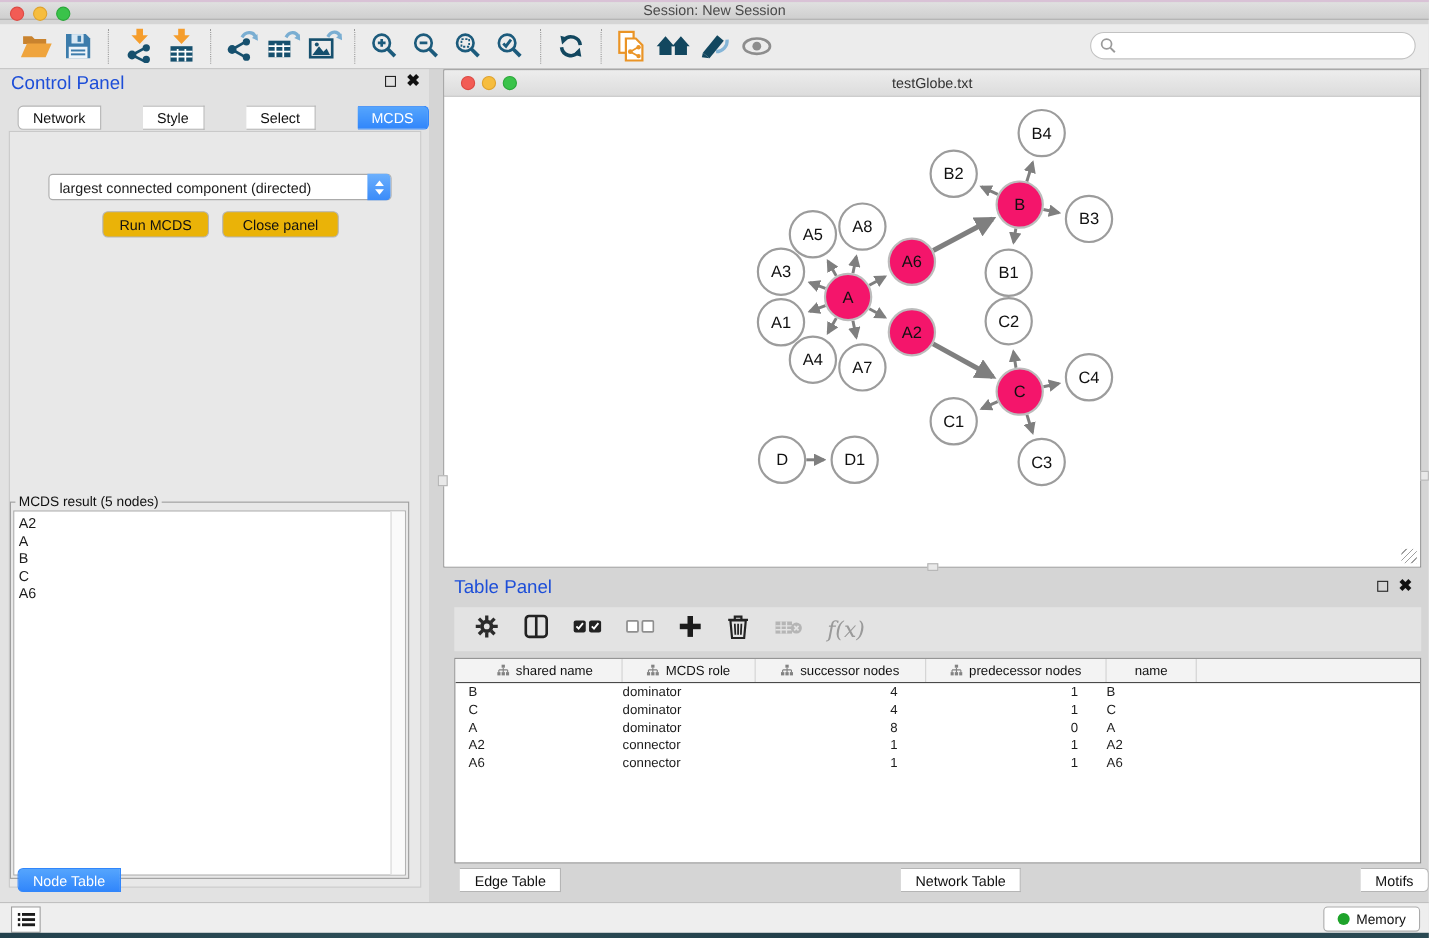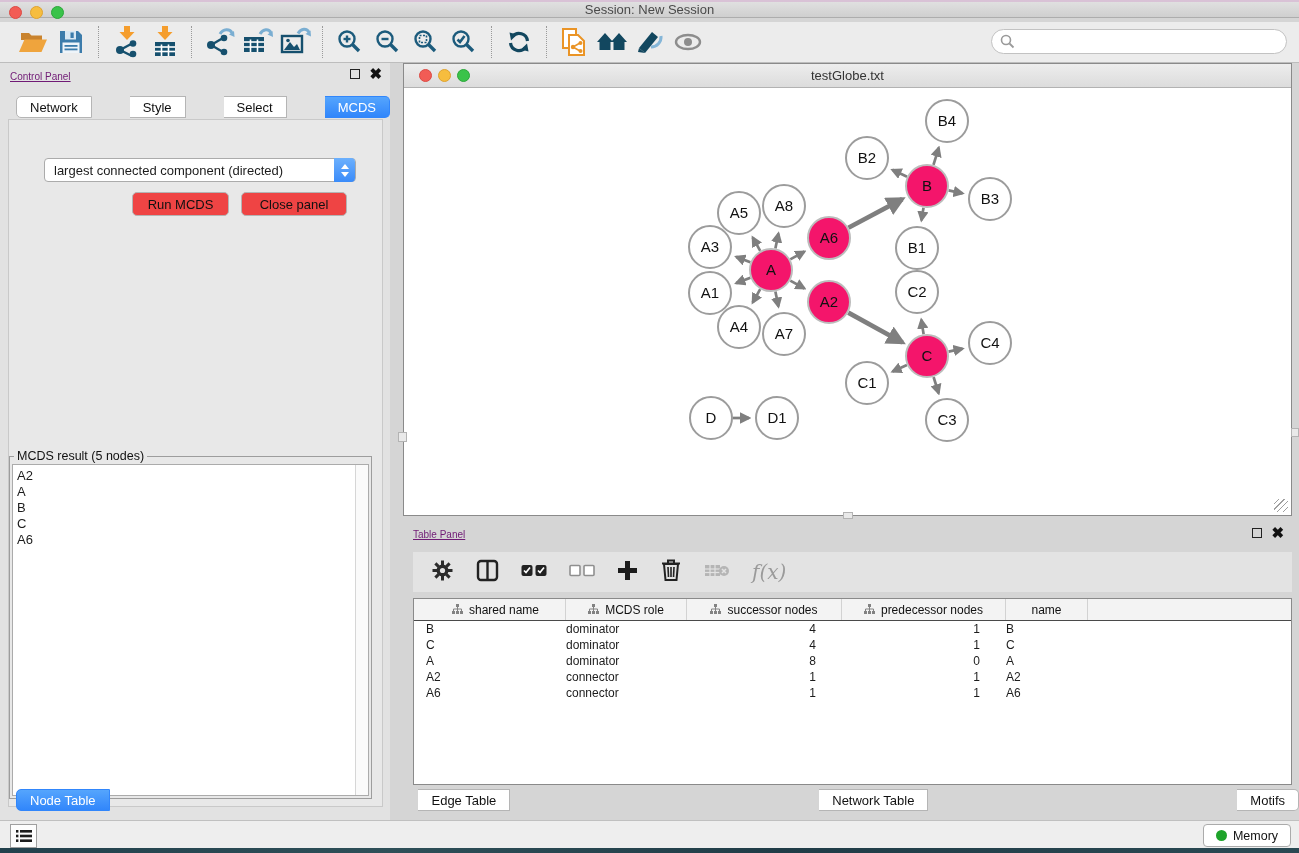--- a/index.html
+++ b/index.html
@@ -30,21 +30,21 @@
   .tbtn { width:38px; height:36px; display:flex; align-items:center; justify-content:center; flex:0 0 auto; }
   .tsep { width:1px; height:32px; border-left:1px dotted #9a9a9a; margin:0 8px; flex:0 0 auto; }
   .search-wrap { position:absolute; right:12px; top:7px; width:296px; height:25px;
     background:#fff; border:1px solid #c2c2c2; border-radius:13px;
     display:flex; align-items:center; padding-left:8px; gap:5px; }
   .search-wrap input { border:none; outline:none; flex:1; font-size:13px; background:transparent; height:20px; }
 
   
   .control-panel { position:absolute; left:0; top:63px; width:390px; height:757px; background:#e2e2e2; }
   .panel-header { position:relative; height:26px; display:flex; align-items:center; padding:0 10px; }
-  .panel-title { font-size:10px; color:#701a75;text-decoration:underline; }
+  .panel-title { font-size:17px; color:#1d4ed8; }
   .panel-ctrls { position:absolute; right:8px; top:6px; display:flex; gap:9px; align-items:center; }
   .float-box { width:10px; height:10px; border:1.5px solid #222; display:inline-block; }
   .close-x { font-size:15px; font-weight:bold; color:#111; line-height:10px; }
 
   .seg-tabs { position:absolute; left:0; right:0; display:flex; justify-content:space-between;margin-left:16px; }
   .seg-tab { height:22px; padding:0 13px; background:#fff; border:1px solid #b5b5b5; border-left:none;
     font-size:13px; display:flex; align-items:center; color:#111; }
   .seg-tab:first-child { border-left:1px solid #b5b5b5; border-radius:5px 0 0 5px; }
   .seg-tab:last-child { border-radius:0 5px 5px 0; }
   .seg-tab.active { background:linear-gradient(#55a5fd,#3186fb); color:#fff; border-color:#3186fb; }
@@ -54,22 +54,22 @@
     background:#e8e8e8; border:1px solid #c9c9c9; }
   .opt-label { margin-top:14px; text-align:center; font-size:13px; color:#111; }
   .criterion { position:absolute; left:35px; top:38px; width:312px; height:24px; background:#fff;
     border:1px solid #ababab; border-radius:4px; font-size:13px; display:flex; align-items:center;
     padding-left:9px; }
   .criterion .stepper { position:absolute; right:0; top:-1px; width:21px; height:24px;
     background:linear-gradient(#6cb0fd,#3a8bf9); border-radius:0 4px 4px 0;
     display:flex; flex-direction:column; align-items:center; justify-content:center; gap:3px; }
   .tri-up { width:0; height:0; border-left:4px solid transparent; border-right:4px solid transparent; border-bottom:5px solid #fff; }
   .tri-down { width:0; height:0; border-left:4px solid transparent; border-right:4px solid transparent; border-top:5px solid #fff; }
-  .cp-btn { position:absolute; height:24px; background:#ef4444; border:1px solid #b4b4b4; border-radius:5px;
-    font-size:13px; font-family:"Liberation Sans",sans-serif; color:#111;margin-left:39px; }
+  .cp-btn { position:absolute; height:24px; background:#eab308; border:1px solid #b4b4b4; border-radius:5px;
+    font-size:13px; font-family:"Liberation Sans",sans-serif; color:#111; }
   #run-btn { left:84px; top:72px; width:97px; }
   #close-btn { left:193px; top:72px; width:106px; }
 
   .mcds-fieldset { position:absolute; left:0; top:336px; width:363px; height:343px;
     border:1px solid #9d9d9d; }
   .mcds-legend { position:absolute; left:4px; top:-8px; background:#e8e8e8; padding:0 3px;
     font-size:12.5px; color:#111; }
   .mcds-list { position:absolute; left:2px; top:7px; right:2px; bottom:2px; background:#fff;
     border:1px solid #ababab; font-size:13px; padding:3px 0 0 4px; }
   .mcds-list .item { line-height:16px; }

